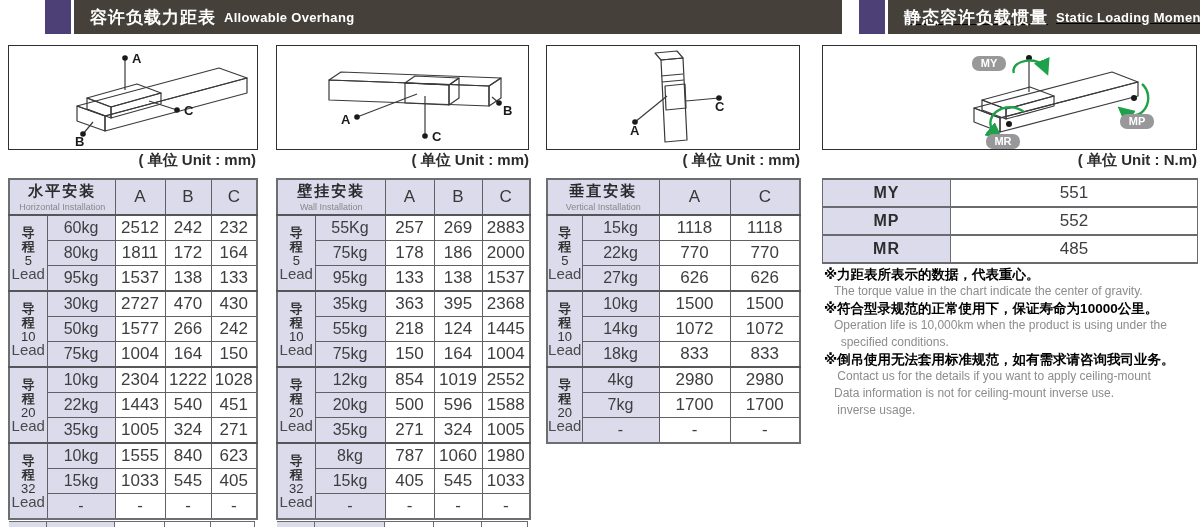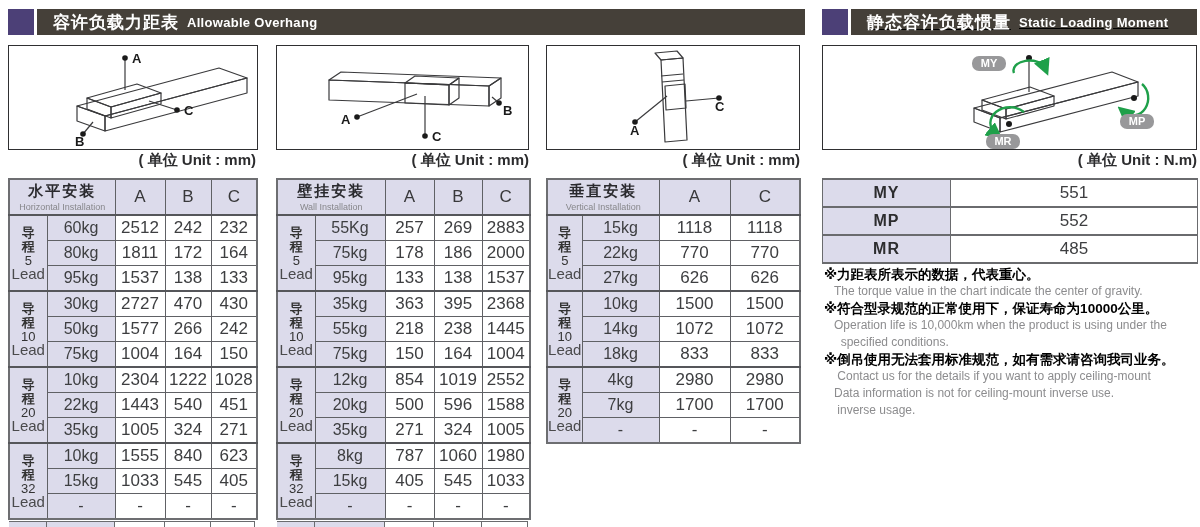--- a/index.html
+++ b/index.html
@@ -1,19 +1,19 @@
 <!DOCTYPE html>
 <html><head>
 <meta charset="utf-8">
 <style>
   html,body{margin:0;padding:0;background:#fff;}
   #page{position:relative;width:1200px;height:527px;background:#fff;overflow:hidden;
         font-family:"Liberation Sans","DejaVu Sans",sans-serif;}
   
-  .hbar{position:absolute;top:9px;height:26px;display:flex;align-items:stretch;}
+  .hbar{position:absolute;top:0;height:34px;display:flex;align-items:stretch;margin-left:37px;}
   .hsq{width:26px;background:#4c4077;margin-right:3px;flex:0 0 auto;}
   .hbg{flex:1;background:#454039;color:#fff;display:flex;align-items:center;padding-left:16px;}
   .hzh{font-size:17px;font-weight:bold;letter-spacing:1px;}
   .hen{font-size:13px;font-weight:bold;margin-left:8px;letter-spacing:0.3px;}
   
   .dbox{position:absolute;top:45px;height:105px;border:1.5px solid #2f2f31;background:#fff;box-sizing:border-box;}
   .dbox svg{display:block;width:100%;height:100%;}
   .dline{stroke:#3a3a3c;stroke-width:1.2;fill:none;stroke-linejoin:round;}
   .dlab{font-family:"Liberation Sans",sans-serif;font-size:13px;font-weight:bold;fill:#1a1a1a;}
   .dd{fill:#1a1a1a;}
@@ -330,21 +330,21 @@
               <div class="le">Lead</div>
             </td>
             <td class="lav c-load">35kg</td>
             <td class="c-val">363</td>
             <td class="c-val">395</td>
             <td class="c-val">2368</td>
           </tr>
           <tr>
             <td class="lav c-load">55kg</td>
             <td class="c-val">218</td>
-            <td class="c-val">238</td>
+            <td class="c-val">124</td>
             <td class="c-val">1445</td>
           </tr>
           <tr>
             <td class="lav c-load">75kg</td>
             <td class="c-val">150</td>
             <td class="c-val">164</td>
             <td class="c-val">1004</td>
           </tr>
           <tr class="gtop">
             <td rowspan="3" class="lav c-lead">

